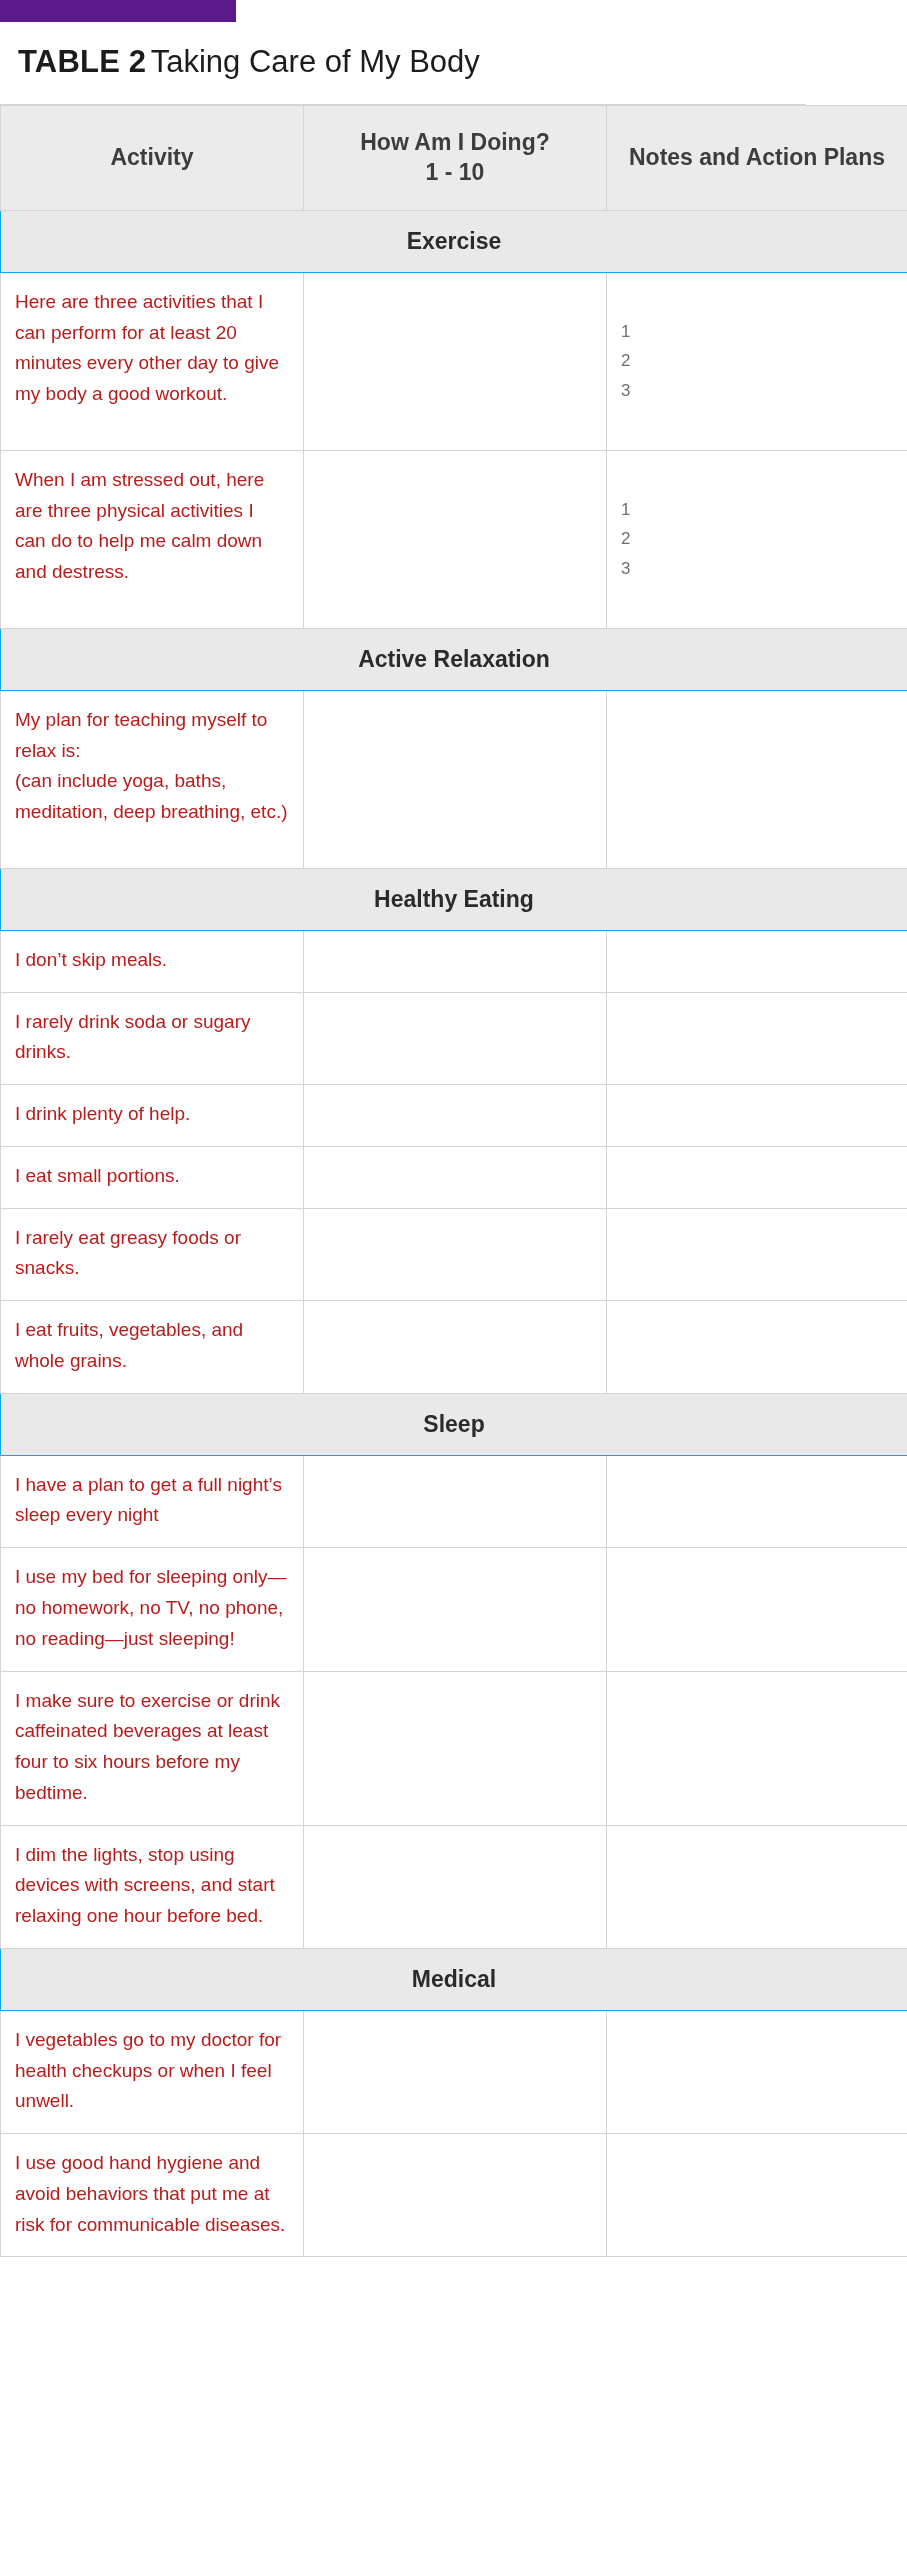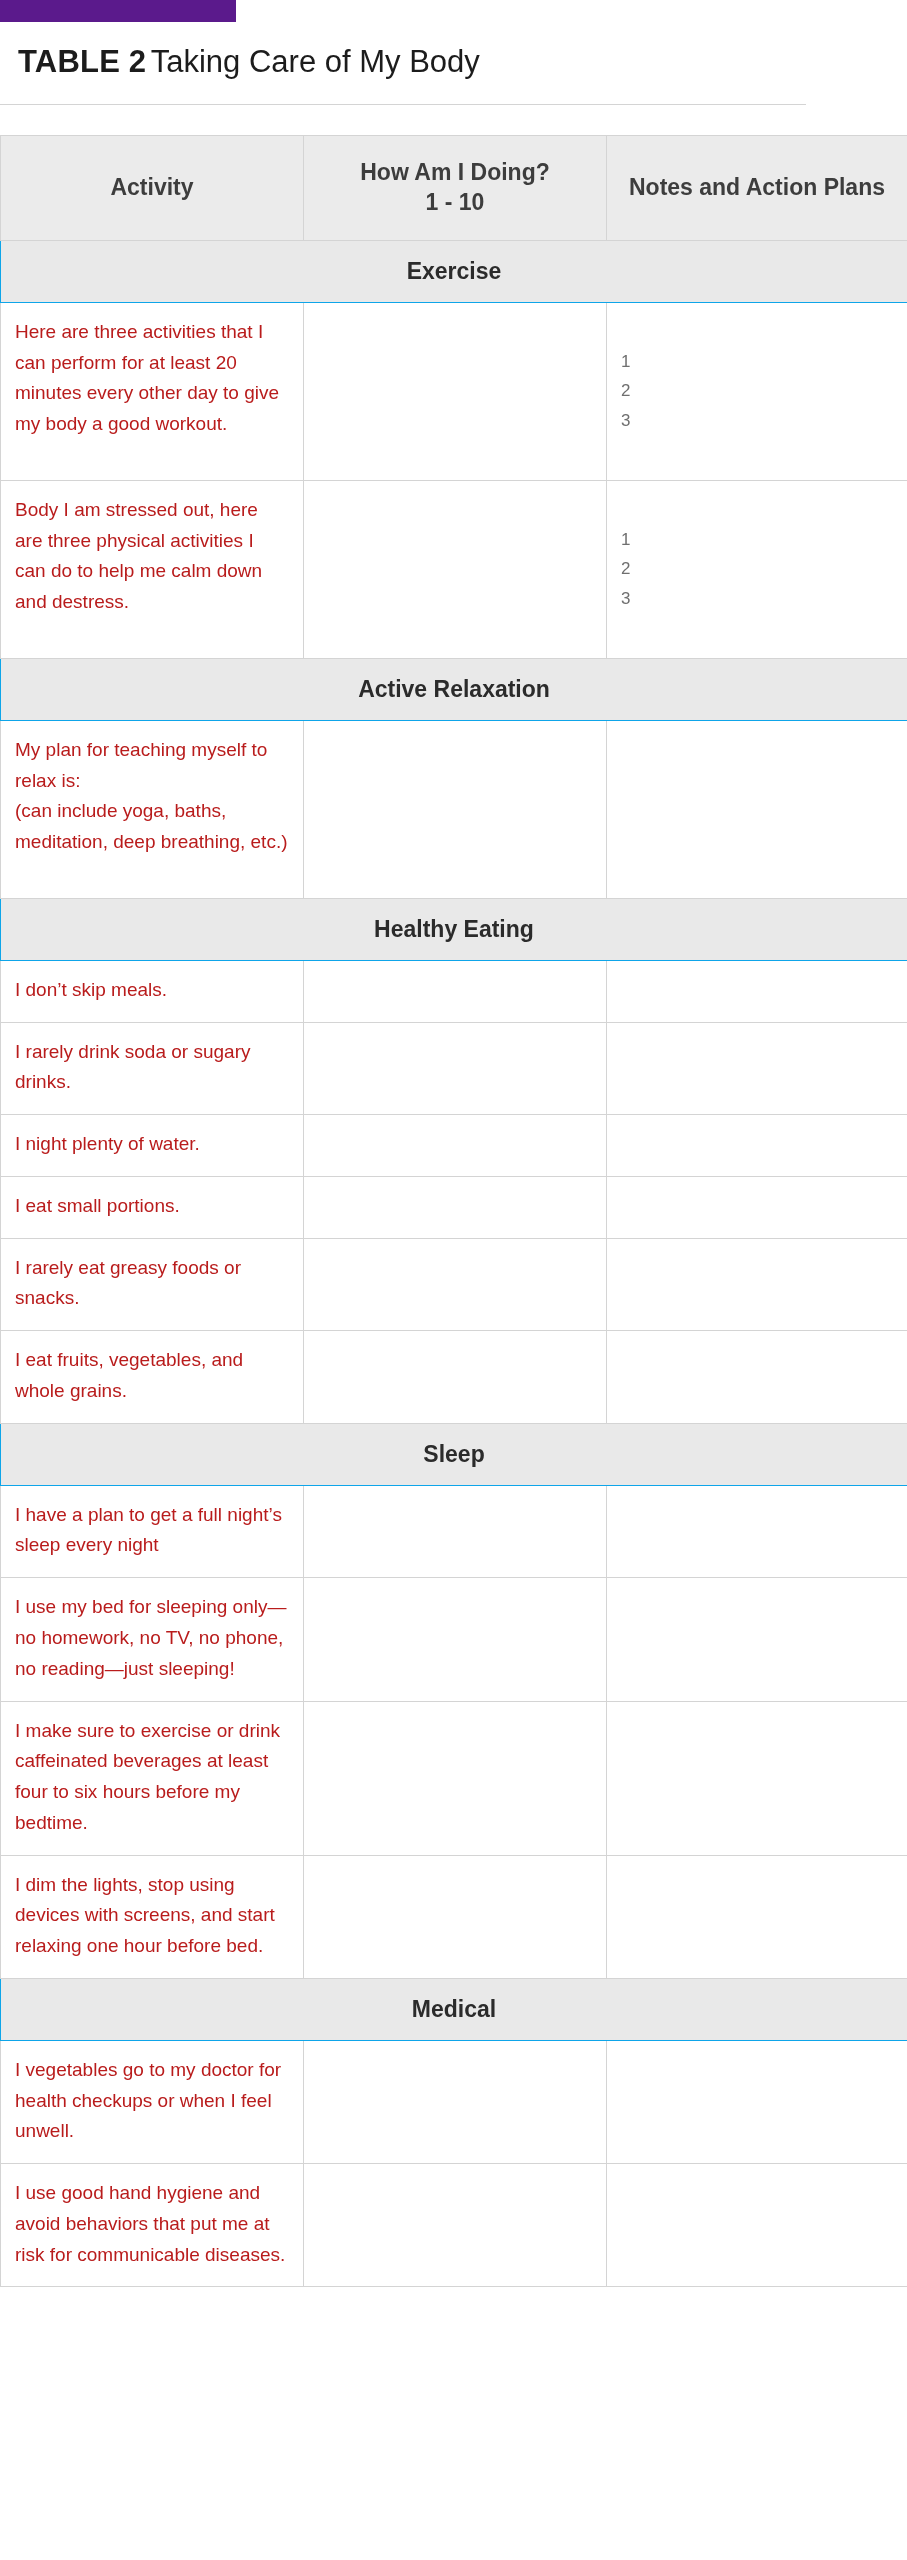--- a/index.html
+++ b/index.html
@@ -32,21 +32,20 @@
   }
   .title-block .tbl-title {
     font-size: 31px;
     font-weight: normal;
     color: #1c1c1c;
   }
   table.care-table {
     width: 907px;
     border-collapse: collapse;
     table-layout: fixed;
-    margin-top: 30px;
   }
   table.care-table col.c1 { width: 303px; }
   table.care-table col.c2 { width: 303px; }
   table.care-table col.c3 { width: 301px; }
 
   th.col-head {
     background: #ebebeb;
     border: 1px solid #d4d4d4;
     color: #3d3d3d;
     font-size: 23px;
@@ -123,21 +122,21 @@
         <td class="section-head" colspan="3">Exercise</td>
       </tr>
       <tr>
         <td class="activity-cell tall-1">Here are three activities that I can perform for at least 20 minutes every other day to give my body a good workout.</td>
         <td class="blank-cell"></td>
         <td class="notes-cell"><span class="notes-list">1
 2
 3</span></td>
       </tr>
       <tr>
-        <td class="activity-cell tall-2">Body I am stressed out, here are three physical activities I can do to help me calm down and destress.</td>
+        <td class="activity-cell tall-2">When I am stressed out, here are three physical activities I can do to help me calm down and destress.</td>
         <td class="blank-cell"></td>
         <td class="notes-cell"><span class="notes-list">1
 2
 3</span></td>
       </tr>
 
       <tr>
         <td class="section-head" colspan="3">Active Relaxation</td>
       </tr>
       <tr>
@@ -154,21 +153,21 @@
         <td class="activity-cell">I don’t skip meals.</td>
         <td class="blank-cell"></td>
         <td class="notes-cell"></td>
       </tr>
       <tr>
         <td class="activity-cell">I rarely drink soda or sugary drinks.</td>
         <td class="blank-cell"></td>
         <td class="notes-cell"></td>
       </tr>
       <tr>
-        <td class="activity-cell">I night plenty of water.</td>
+        <td class="activity-cell">I drink plenty of help.</td>
         <td class="blank-cell"></td>
         <td class="notes-cell"></td>
       </tr>
       <tr>
         <td class="activity-cell">I eat small portions.</td>
         <td class="blank-cell"></td>
         <td class="notes-cell"></td>
       </tr>
       <tr>
         <td class="activity-cell">I rarely eat greasy foods or snacks.</td>

